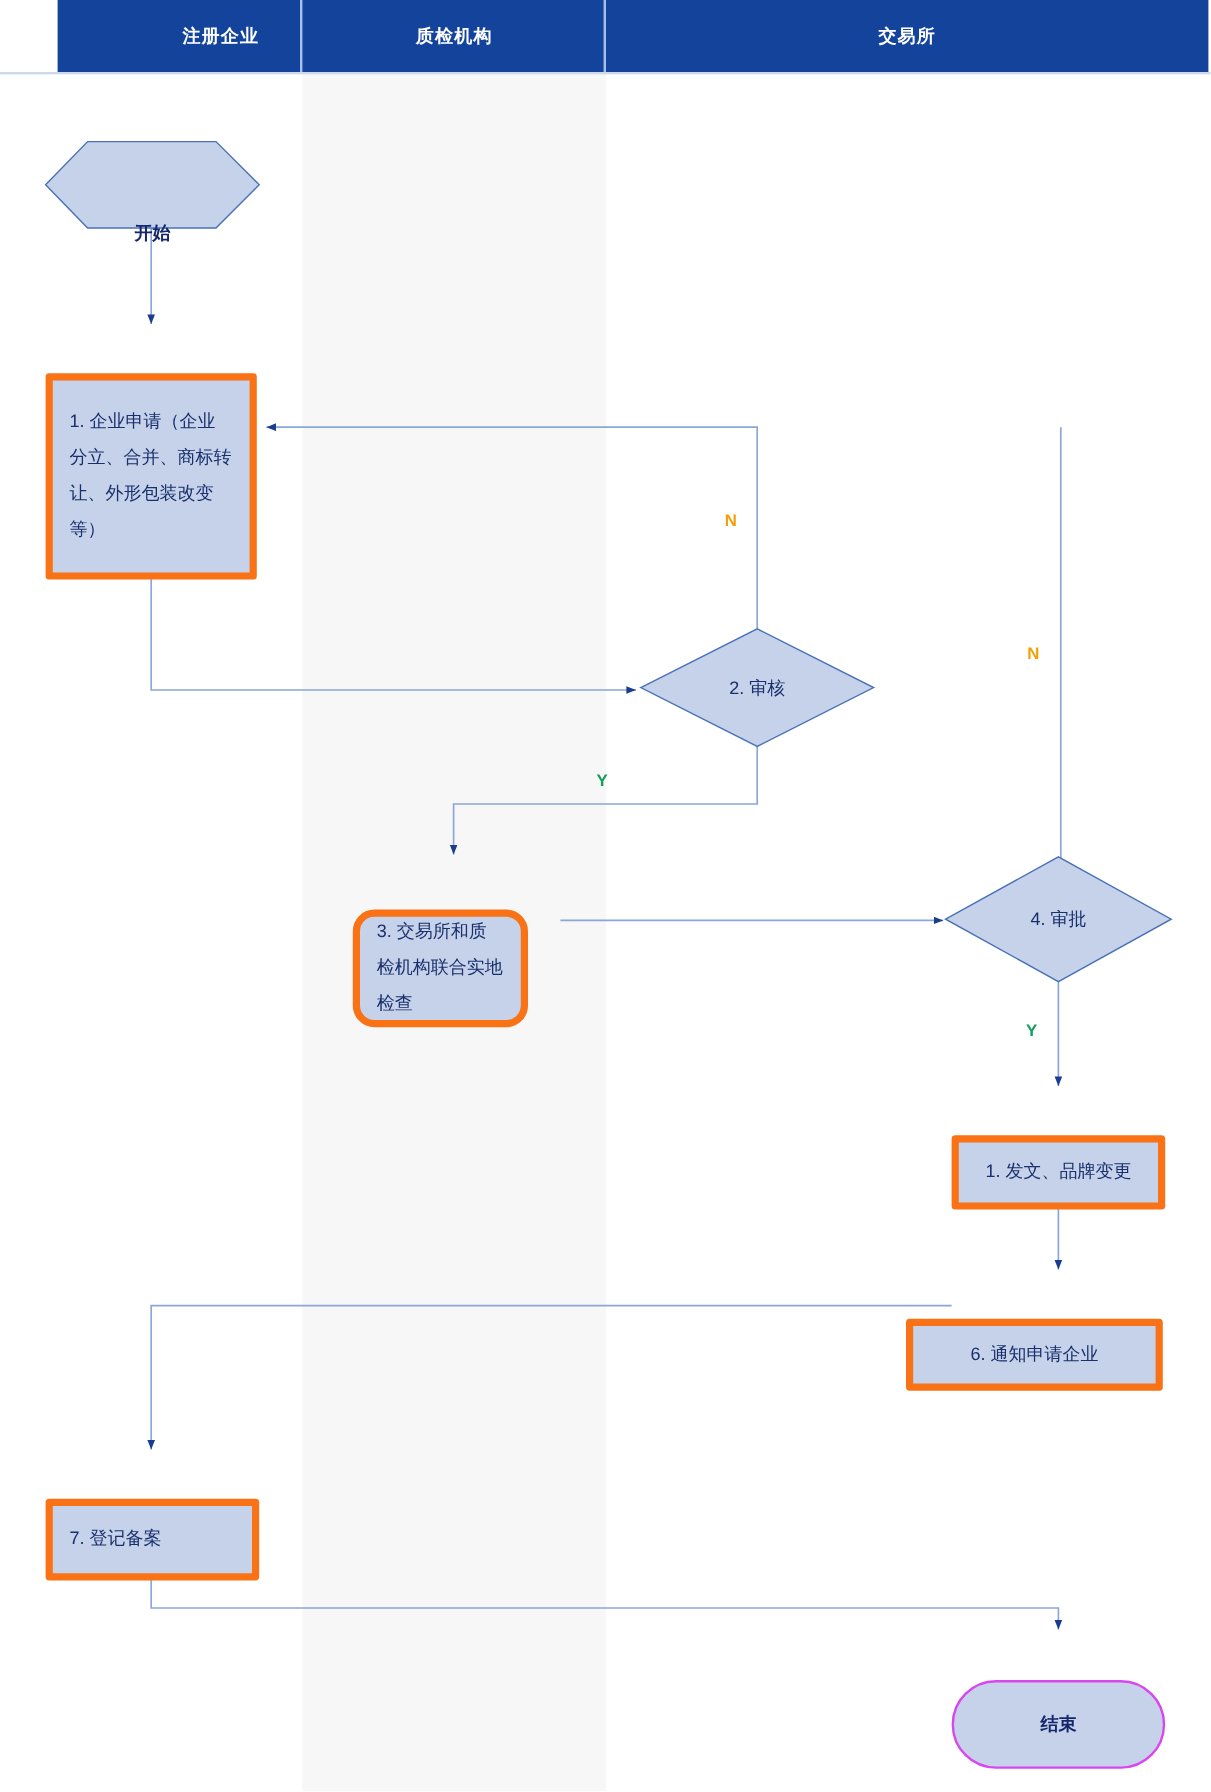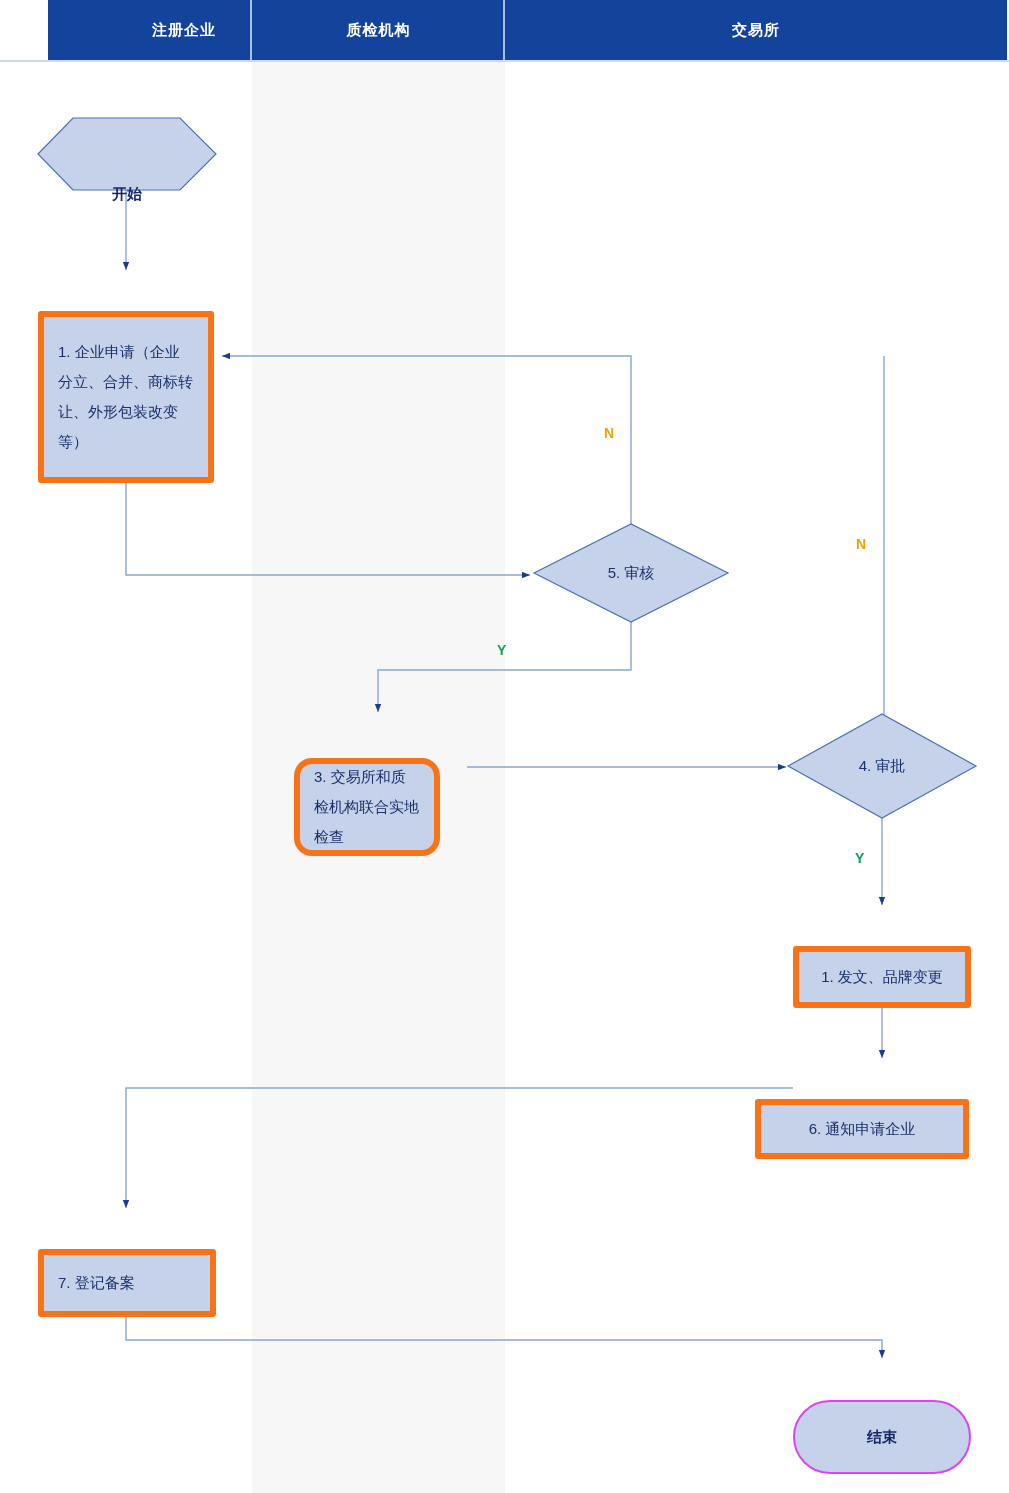--- a/index.html
+++ b/index.html
@@ -182,21 +182,21 @@
 
   <div class="node terminator-hex" style="left:38px; top:118px; width:178px; height:72px;">
     <span>开始</span>
   </div>
 
   <div class="node proc left-align" style="left:38px; top:271px; width:176px; height:172px;">
     <span>1. 企业申请（企业分立、合并、商标转让、外形包装改变等）</span>
   </div>
 
   <div class="diamond-label" style="left:571px; top:558px; width:120px; height:30px;">
-    <span>5. 审核</span>
+    <span>2. 审核</span>
   </div>
 
   <div class="node proc left-align" style="left:294px; top:718px; width:146px; height:98px;border-radius:18px;">
     <span>3. 交易所和质检机构联合实地检查</span>
   </div>
 
   <div class="diamond-label" style="left:822px; top:751px; width:120px; height:30px;">
     <span>4. 审批</span>
   </div>
 

